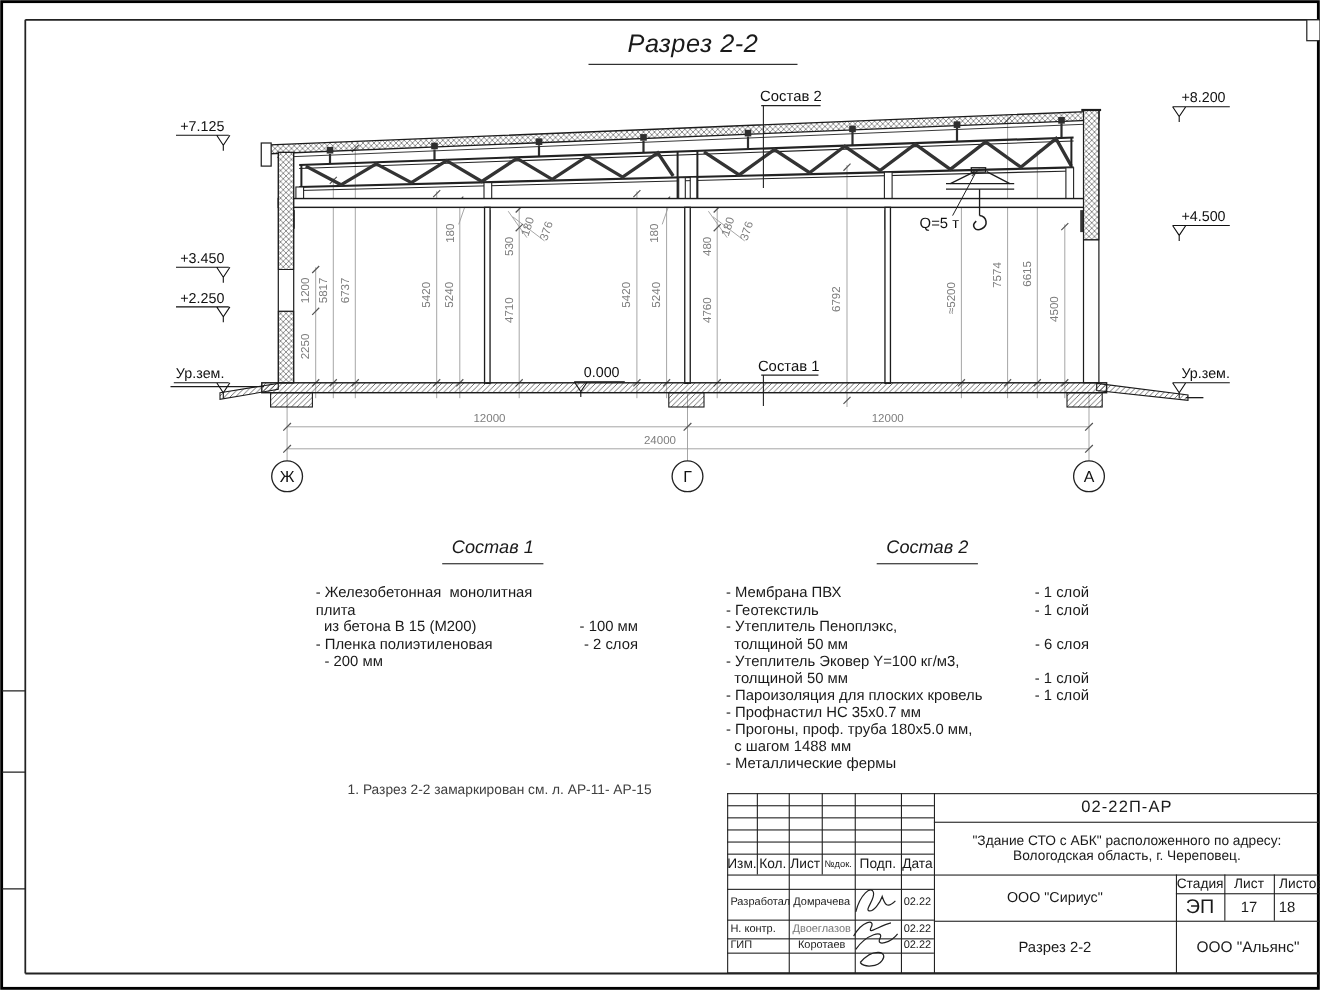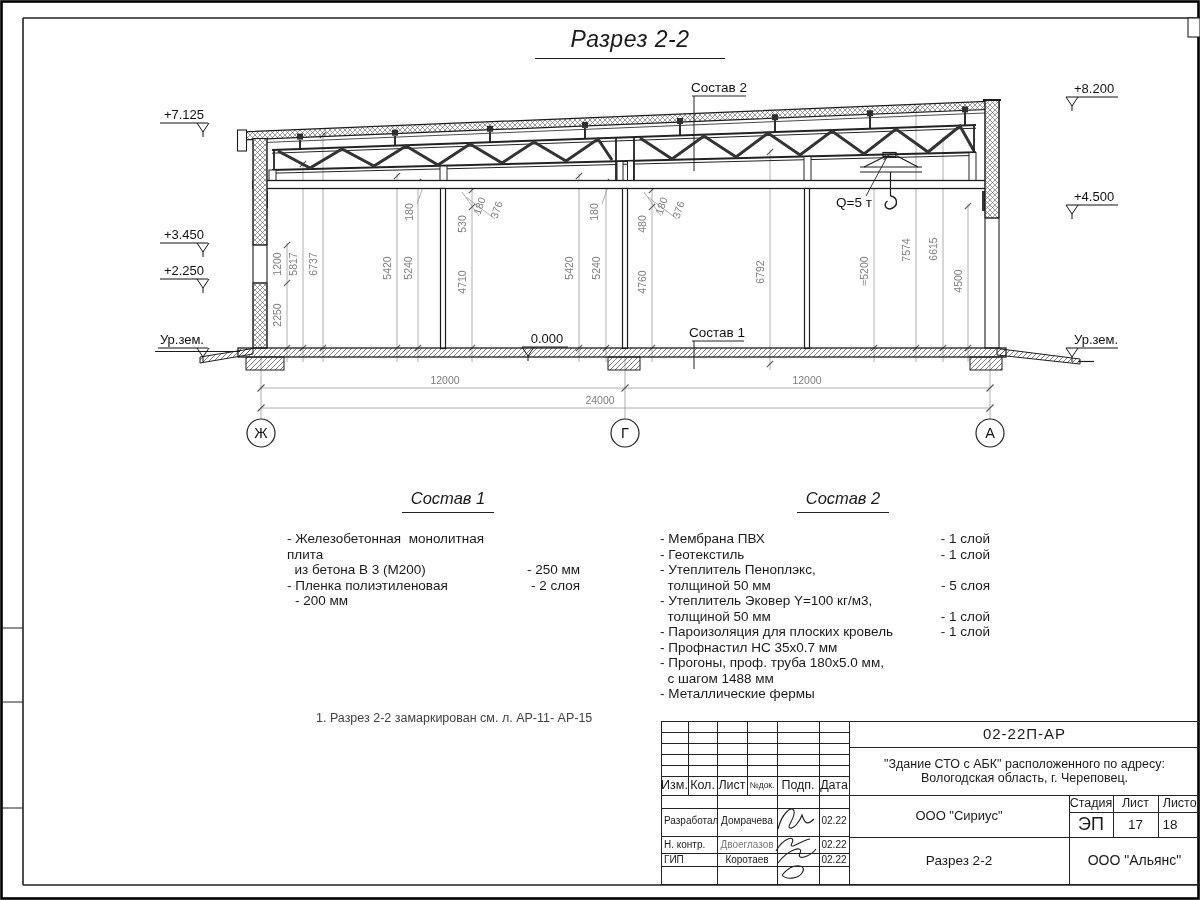--- a/index.html
+++ b/index.html
@@ -244,22 +244,22 @@
       <text class="ax" text-anchor="middle" x="990" y="438">А</text>
     </g>
   </svg>
 
   <div class="abs sheet-title" style="left:535px;top:26px;width:190px">Разрез 2-2</div>
 
   <div class="abs sx-head" style="left:402px;top:489px;width:92px">Состав 1</div>
   <div class="abs sx-list" style="left:287px;top:531px;width:293px">
     <div class="sx-row">
         <span class="sx-name">- Железобетонная  монолитная плита
-  из бетона В 3 (М200)</span>
-        <span class="sx-val">- 250 мм</span>
+  из бетона В 15 (М200)</span>
+        <span class="sx-val">- 100 мм</span>
       </div>
     <div class="sx-row">
         <span class="sx-name">- Пленка полиэтиленовая</span>
         <span class="sx-val">-  2 слоя</span>
       </div>
     <div class="sx-row">
         <span class="sx-val">- 200 мм</span>
       </div>
   </div>
 
@@ -269,21 +269,21 @@
         <span class="sx-name">- Мембрана ПВХ</span>
         <span class="sx-val">- 1 слой</span>
       </div>
     <div class="sx-row">
         <span class="sx-name">- Геотекстиль</span>
         <span class="sx-val">- 1 слой</span>
       </div>
     <div class="sx-row">
         <span class="sx-name">- Утеплитель Пеноплэкс,
   толщиной 50 мм</span>
-        <span class="sx-val">- 5 слоя</span>
+        <span class="sx-val">- 6 слоя</span>
       </div>
     <div class="sx-row">
         <span class="sx-name">- Утеплитель Эковер Y=100 кг/м3,
   толщиной 50 мм</span>
         <span class="sx-val">- 1 слой</span>
       </div>
     <div class="sx-row">
         <span class="sx-name">- Пароизоляция для плоских кровель</span>
         <span class="sx-val">- 1 слой</span>
       </div>

